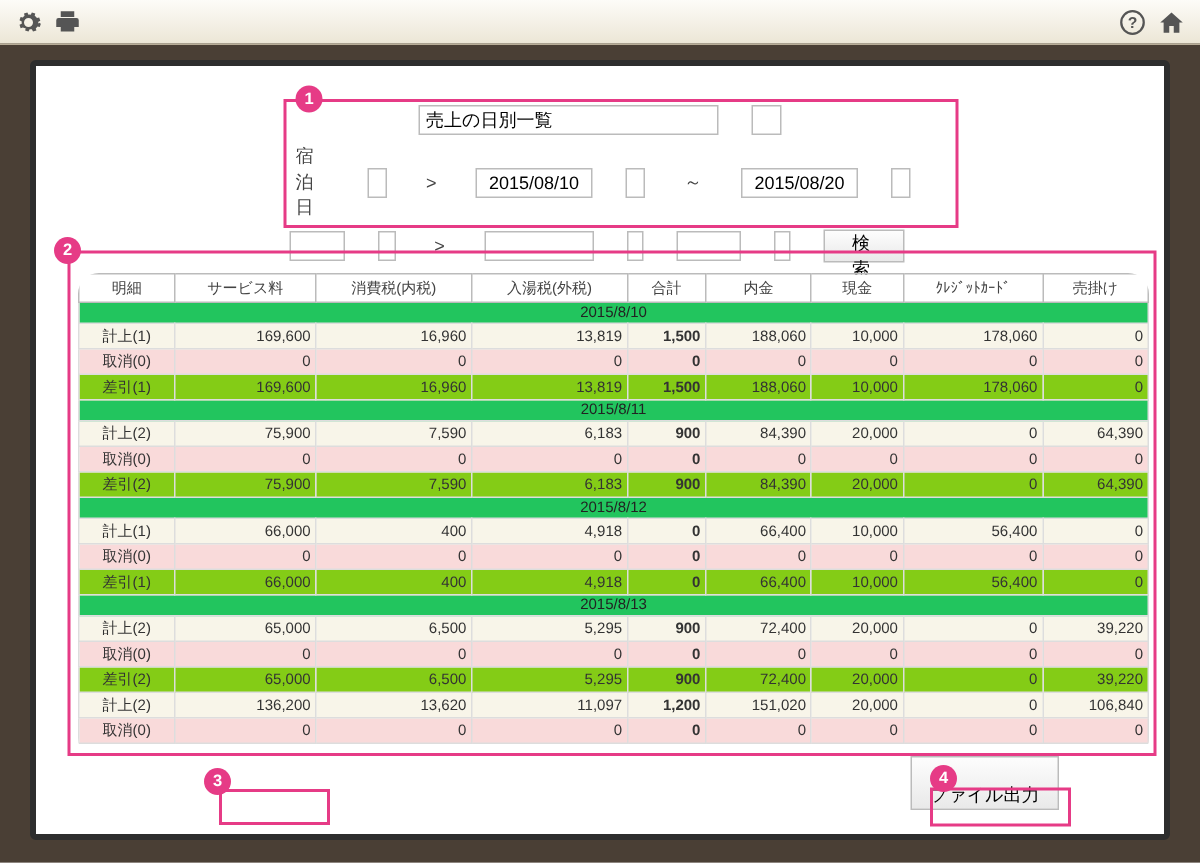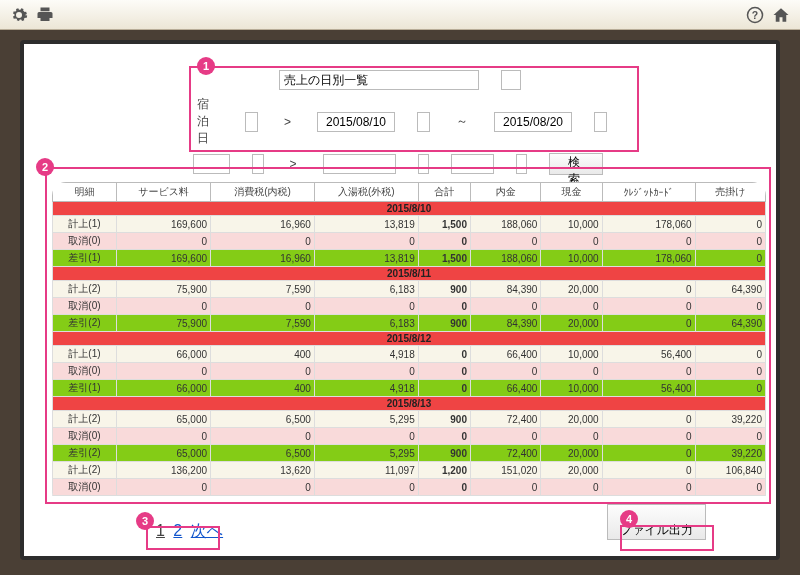--- a/index.html
+++ b/index.html
@@ -119,23 +119,23 @@
   }
   table.grid td {
     border:1px solid #ddd;
     padding:1px 3px;
     text-align:right;
     height:14px;
     color:#333;
   }
   table.grid td.lbl { text-align:center; }
   tr.date-row td {
-    background:#ef4444;
+    background:#22c55e;
     text-align:center;
-    font-weight:bold;
+    font-weight:normal;
     color:#222;
   }
   tr.row-pink td { background:#f9dada; }
   tr.row-beige td { background:#f8f5e9; }
   tr.row-diff td { background:#84cc16; }
   td.bold { font-weight:bold; }
   
   .footer {
     position:absolute;
     bottom:8px; left:0; right:0;
@@ -407,21 +407,16 @@
     </table>
   </div>
 
   <div class="marker" style="bottom:26px; left:112px;">3</div>
   <div class="hl-box" style="bottom:6px; left:122px; width:74px; height:24px;"></div>
 
   <div class="marker" style="bottom:28px; right:138px;">4</div>
   <div class="hl-box" style="bottom:5px; right:62px; width:94px; height:26px;"></div>
 
   <div class="footer">
-    <div class="pager" style="margin-left:96px;">
-      <span style="text-decoration:underline;">1</span>
-      <a>2</a>
-      <a>次へ</a>
-    </div>
     <button class="file-btn">ファイル出力</button>
   </div>
 
 </div>
 
 </body></html>

